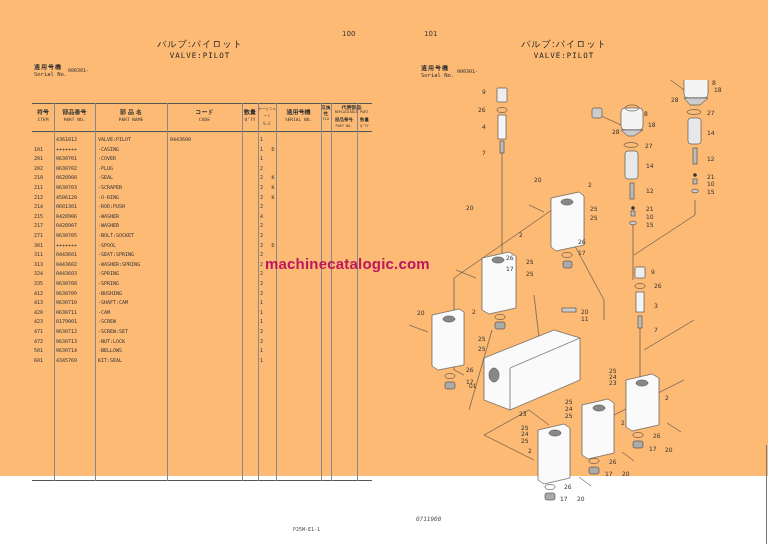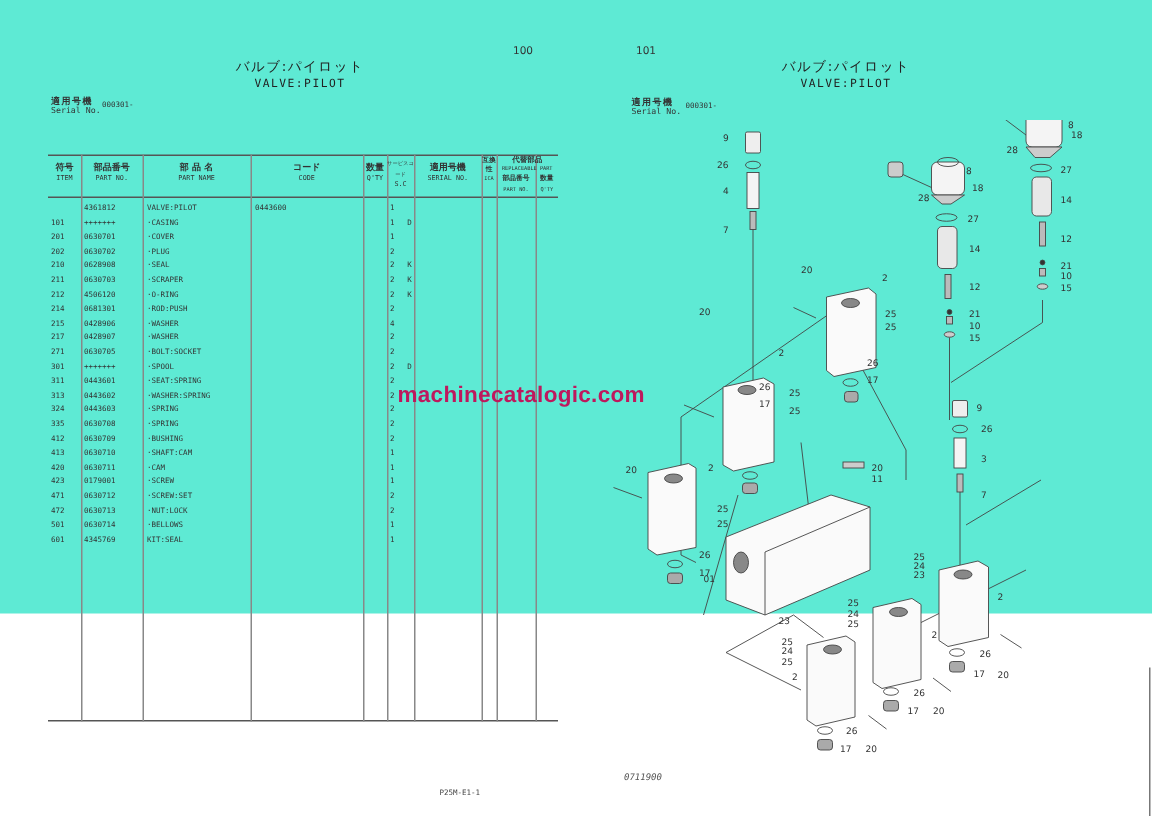--- a/index.html
+++ b/index.html
@@ -1,18 +1,18 @@
 <!DOCTYPE html>
 <html><head>
 <meta charset="utf-8">
 <style>
   * { box-sizing: border-box; margin: 0; padding: 0; }
   html, body { width: 768px; height: 544px; background: #ffffff; overflow: hidden; }
   body { position: relative; font-family: "DejaVu Sans", sans-serif; color: #222; }
-  .page { position: absolute; top: 0; height: 409px; width: 384px; background: #5eead4; }
+  .page { position: absolute; top: 0; height: 476px; width: 384px; background: #fdba74; }
   .page-left { left: 0; }
   .page-right { left: 384px; }
   .page-num { position: absolute; font-size: 7px; color: #333; }
   .title-jp { position: absolute; font-size: 9px; letter-spacing: 1px; color: #222; text-align: center; width: 200px; }
   .title-en { position: absolute; font-size: 7.5px; letter-spacing: 1px; color: #222; text-align: center; width: 200px; font-family: "DejaVu Sans Mono", monospace; }
   .serial-jp { position: absolute; font-size: 6px; font-weight: bold; color: #333; letter-spacing: 1px; }
   .serial-en { position: absolute; font-size: 5.5px; color: #333; font-family: "DejaVu Sans Mono", monospace; }
   .serial-val { position: absolute; font-size: 5px; color: #333; font-family: "DejaVu Sans Mono", monospace; }
 
   

